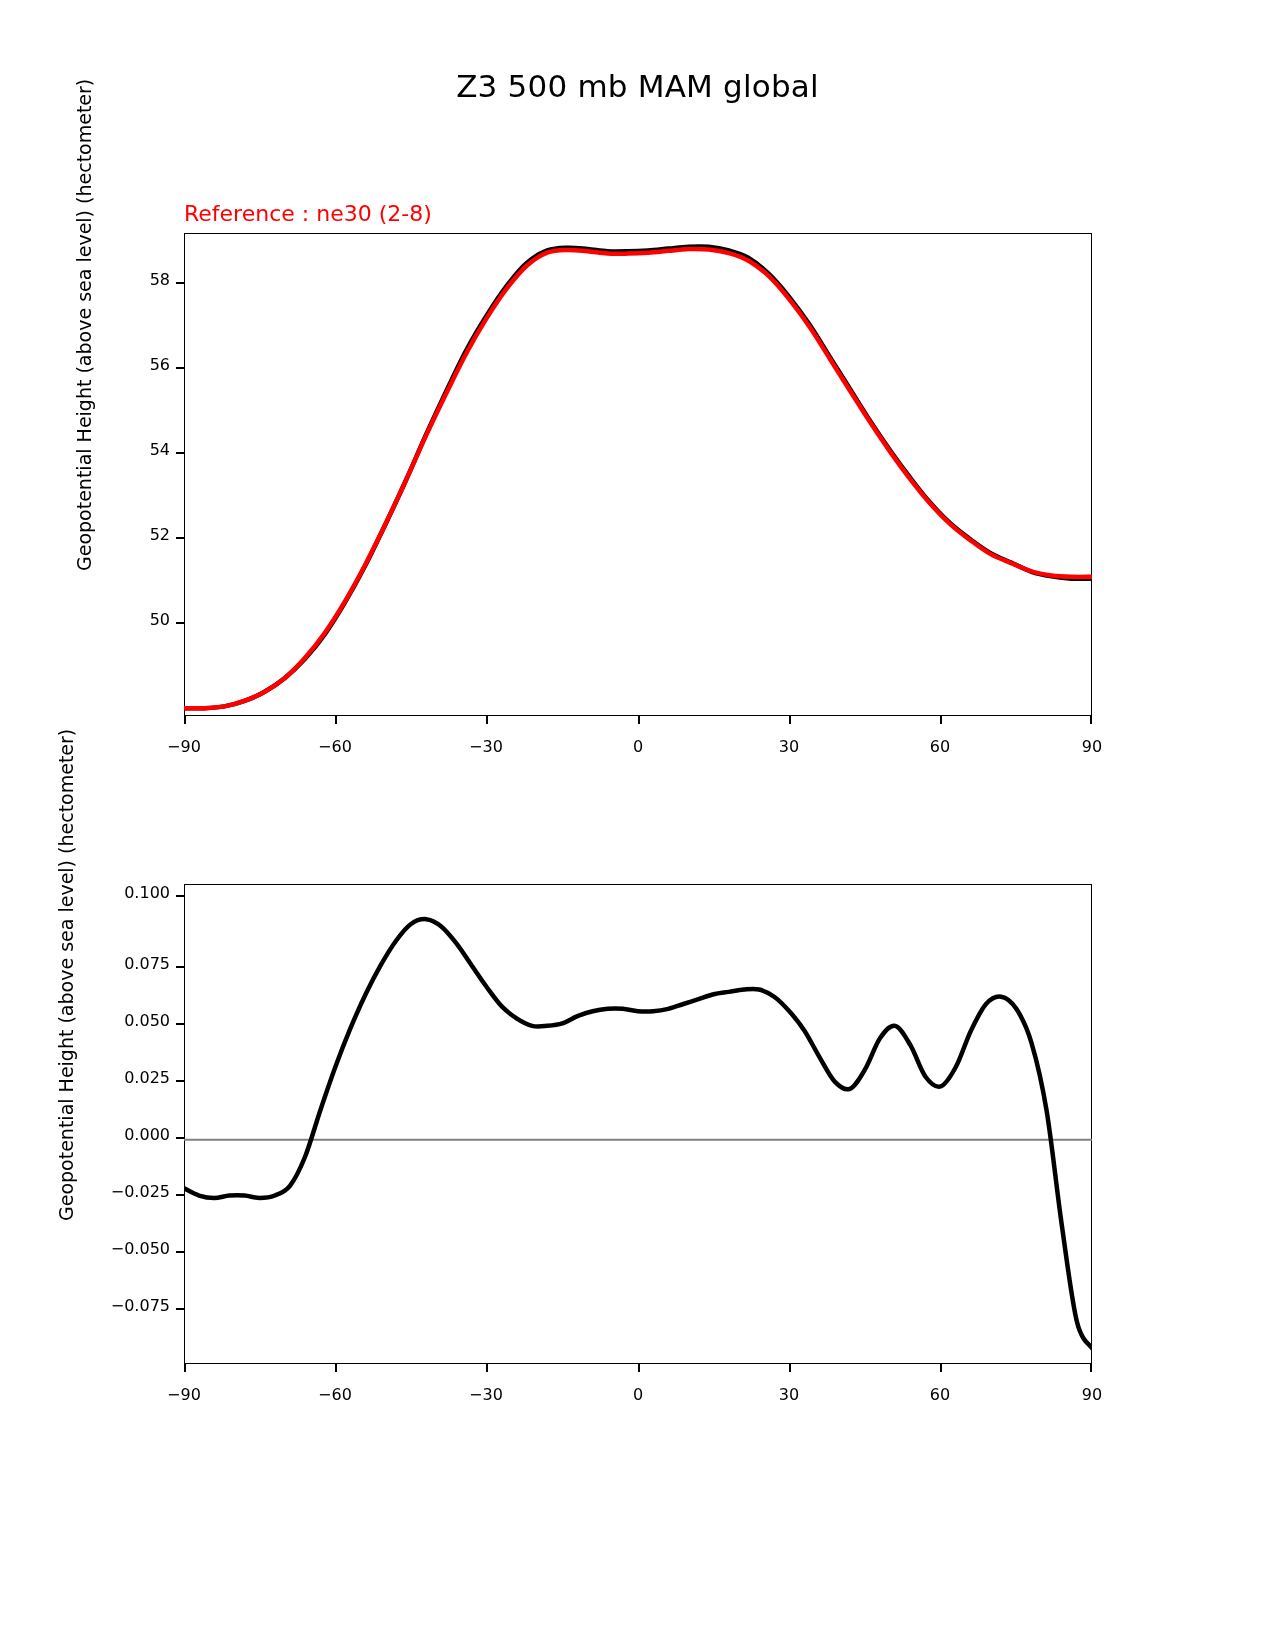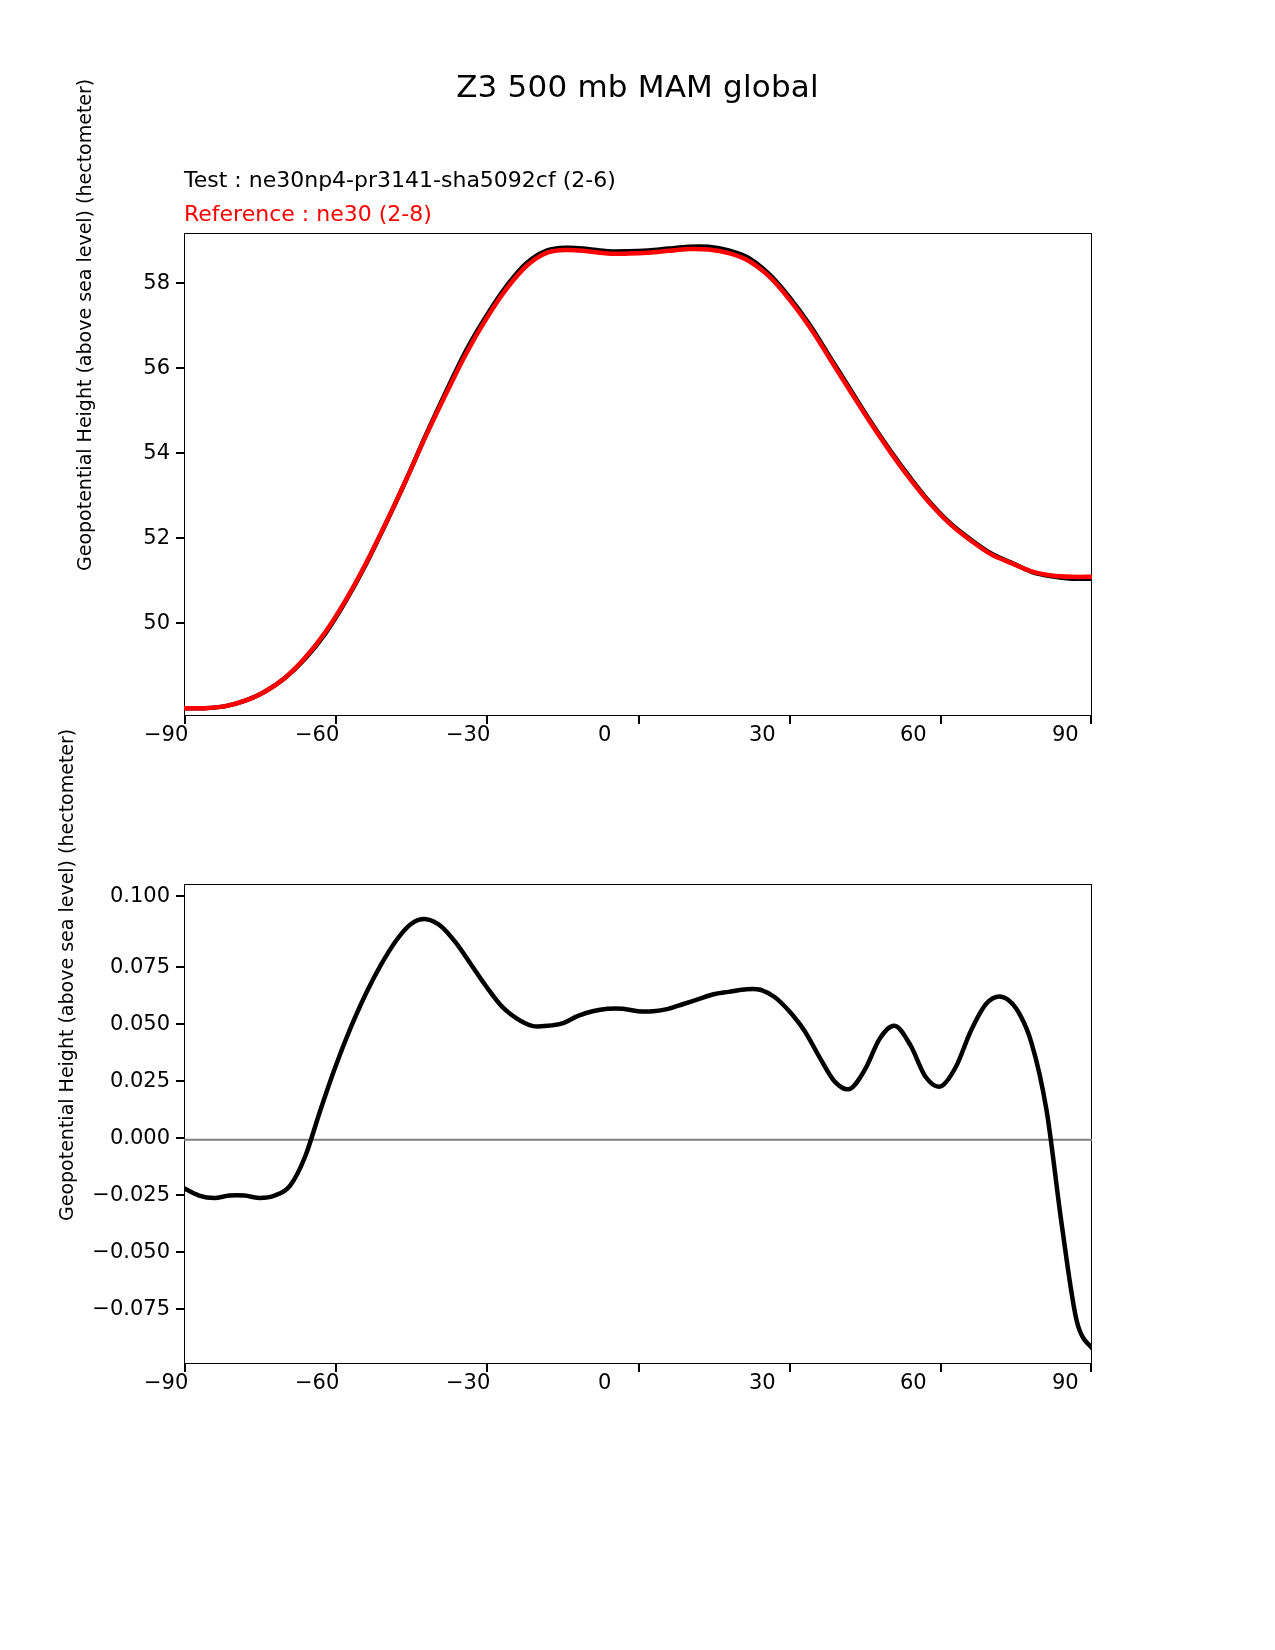--- a/index.html
+++ b/index.html
@@ -77,30 +77,32 @@
     top: 350px;
     width: 420px;
     text-align: center;
     font-size: 19px;
     transform: rotate(-90deg);
     transform-origin: center center;
     white-space: nowrap;
   }
   .tick-label {
     position: absolute;
-    font-size: 21px;
+    font-size: 16px;
     color: #000;
     white-space: nowrap;
   }
   .ytick-top {
     text-align: right;
     width: 60px;
   }
   .xtick {
+    text-align: center;
     width: 80px;
+    margin-top: 15px;
   }
   .tickmark {
     position: absolute;
     background: #000;
   }
 
   
   #panel-bottom {
     position: absolute;
     left: 0;
@@ -151,21 +153,20 @@
 </style>
 </head>
 <body>
 
 <div class="page">
 
   <div id="main-title">Z3 500 mb MAM global</div>
 
   <div id="panel-top">
 
-    <div class="legend-test">Test : ne30np4-pr3141-sha5092cf (2-6)</div>
     <div class="legend-ref">Reference : ne30 (2-8)</div>
 
     <div class="ylabel-top">Geopotential Height (above sea level) (hectometer)</div>
 
     <div id="plot-top-frame"></div>
     <svg id="plot-top-svg" viewBox="0 0 908 483" preserveAspectRatio="none">
       <g id="top-series">
           <path d="M 0.00 475.22 C 3.36 475.22, 13.45 475.52, 20.18 475.22 C 26.90 474.91, 33.63 474.61, 40.36 473.39 C 47.08 472.16, 53.81 470.33, 60.53 467.89 C 67.26 465.45, 73.99 462.55, 80.71 458.74 C 87.44 454.92, 94.16 450.49, 100.89 445.00 C 107.61 439.51, 114.34 433.17, 121.07 425.77 C 127.79 418.37, 134.52 410.13, 141.24 400.59 C 147.97 391.05, 154.70 379.99, 161.42 368.55 C 168.15 357.10, 174.87 344.89, 181.60 331.92 C 188.33 318.95, 195.05 304.83, 201.78 290.72 C 208.50 276.60, 215.23 262.10, 221.96 247.22 C 228.68 232.34, 235.41 216.32, 242.13 201.44 C 248.86 186.56, 255.59 172.06, 262.31 157.95 C 269.04 143.83, 275.76 129.33, 282.49 116.74 C 289.21 104.15, 295.94 93.09, 302.67 82.41 C 309.39 71.73, 316.12 61.42, 322.84 52.65 C 329.57 43.87, 336.30 35.63, 343.02 29.76 C 349.75 23.88, 356.47 19.92, 363.20 17.40 C 369.93 14.88, 376.65 14.88, 383.38 14.65 C 390.10 14.42, 396.83 15.41, 403.56 16.02 C 410.28 16.63, 417.01 17.93, 423.73 18.31 C 430.46 18.69, 437.19 18.47, 443.91 18.31 C 450.64 18.16, 457.36 17.85, 464.09 17.40 C 470.81 16.94, 477.54 16.18, 484.27 15.57 C 490.99 14.96, 497.72 14.04, 504.44 13.73 C 511.17 13.43, 517.90 13.12, 524.62 13.73 C 531.35 14.35, 538.07 15.49, 544.80 17.40 C 551.53 19.30, 558.25 21.21, 564.98 25.18 C 571.70 29.15, 578.43 34.72, 585.16 41.20 C 591.88 47.69, 598.61 55.70, 605.33 64.09 C 612.06 72.49, 618.79 81.64, 625.51 91.56 C 632.24 101.48, 638.96 112.93, 645.69 123.61 C 652.41 134.29, 659.14 144.98, 665.87 155.66 C 672.59 166.34, 679.32 177.41, 686.04 187.71 C 692.77 198.01, 699.50 207.93, 706.22 217.46 C 712.95 227.00, 719.67 236.16, 726.40 244.93 C 733.13 253.71, 739.85 262.48, 746.58 270.11 C 753.30 277.74, 760.03 284.61, 766.76 290.72 C 773.48 296.82, 780.21 301.78, 786.93 306.74 C 793.66 311.70, 800.39 316.66, 807.11 320.47 C 813.84 324.29, 820.56 326.58, 827.29 329.63 C 834.01 332.68, 840.74 336.50, 847.47 338.79 C 854.19 341.08, 860.92 342.22, 867.64 343.36 C 874.37 344.51, 881.10 345.27, 887.82 345.65 C 894.55 346.04, 904.64 345.65, 908.00 345.65" fill="none" stroke="#000000" stroke-width="4.5" stroke-linecap="round" stroke-linejoin="round"></path>
           <path d="M 0.00 475.22 C 3.36 475.22, 13.45 475.52, 20.18 475.22 C 26.90 474.91, 33.63 474.61, 40.36 473.39 C 47.08 472.16, 53.81 470.33, 60.53 467.89 C 67.26 465.45, 73.99 462.55, 80.71 458.74 C 87.44 454.92, 94.16 450.65, 100.89 445.00 C 107.61 439.35, 114.34 432.49, 121.07 424.86 C 127.79 417.23, 134.52 408.76, 141.24 399.22 C 147.97 389.68, 154.70 379.00, 161.42 367.63 C 168.15 356.26, 174.87 343.90, 181.60 331.00 C 188.33 318.11, 195.05 304.22, 201.78 290.26 C 208.50 276.29, 215.23 261.87, 221.96 247.22 C 228.68 232.57, 235.41 216.85, 242.13 202.36 C 248.86 187.86, 255.59 173.97, 262.31 160.24 C 269.04 146.50, 275.76 132.46, 282.49 119.95 C 289.21 107.44, 295.94 95.91, 302.67 85.15 C 309.39 74.40, 316.12 64.17, 322.84 55.40 C 329.57 46.62, 336.30 38.46, 343.02 32.51 C 349.75 26.55, 356.47 22.28, 363.20 19.69 C 369.93 17.09, 376.65 17.17, 383.38 16.94 C 390.10 16.71, 396.83 17.70, 403.56 18.31 C 410.28 18.92, 417.01 20.22, 423.73 20.60 C 430.46 20.98, 437.19 20.75, 443.91 20.60 C 450.64 20.45, 457.36 20.14, 464.09 19.69 C 470.81 19.23, 477.54 18.47, 484.27 17.85 C 490.99 17.24, 497.72 16.25, 504.44 16.02 C 511.17 15.79, 517.90 15.79, 524.62 16.48 C 531.35 17.17, 538.07 18.24, 544.80 20.14 C 551.53 22.05, 558.25 24.04, 564.98 27.93 C 571.70 31.82, 578.43 37.08, 585.16 43.49 C 591.88 49.90, 598.61 57.99, 605.33 66.38 C 612.06 74.78, 618.79 84.01, 625.51 93.85 C 632.24 103.70, 638.96 114.84, 645.69 125.44 C 652.41 136.05, 659.14 146.88, 665.87 157.49 C 672.59 168.10, 679.32 178.85, 686.04 189.08 C 692.77 199.30, 699.50 209.30, 706.22 218.84 C 712.95 228.38, 719.67 237.61, 726.40 246.31 C 733.13 255.01, 739.85 263.48, 746.58 271.03 C 753.30 278.58, 760.03 285.53, 766.76 291.63 C 773.48 297.74, 780.21 302.70, 786.93 307.65 C 793.66 312.61, 800.39 317.65, 807.11 321.39 C 813.84 325.13, 820.56 327.26, 827.29 330.09 C 834.01 332.91, 840.74 336.27, 847.47 338.33 C 854.19 340.39, 860.92 341.53, 867.64 342.45 C 874.37 343.36, 881.10 343.59, 887.82 343.82 C 894.55 344.05, 904.64 343.82, 908.00 343.82" fill="none" stroke="#ff0000" stroke-width="4.5" stroke-linecap="round" stroke-linejoin="round"></path>
         </g>

